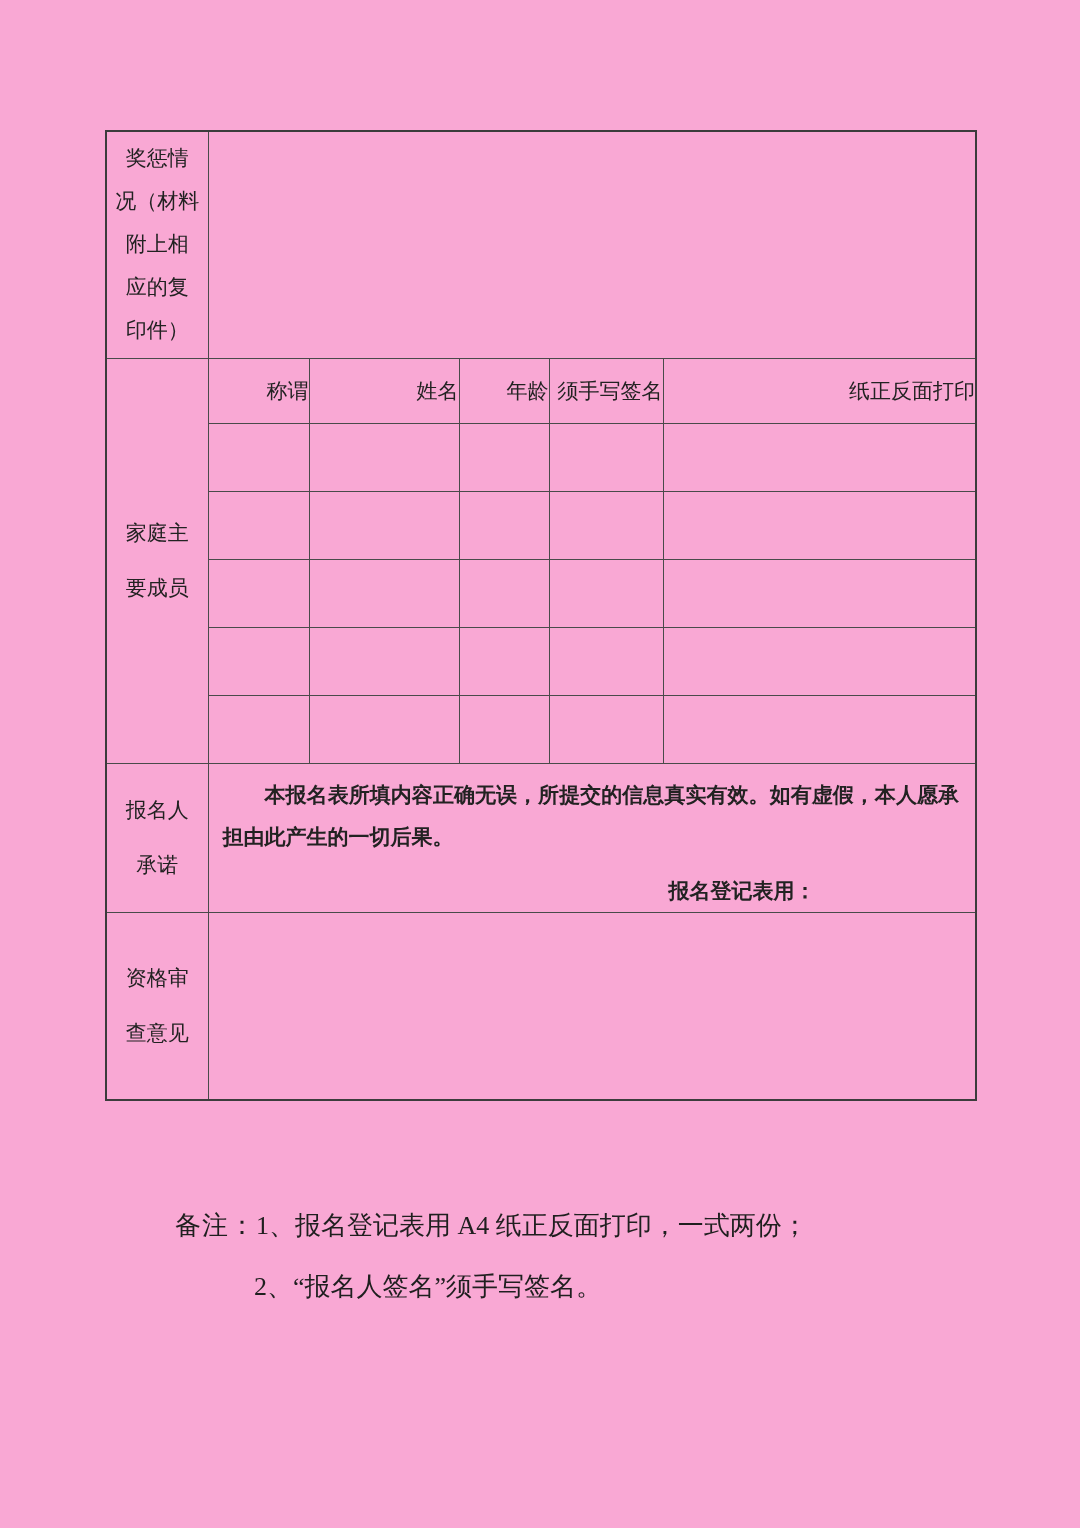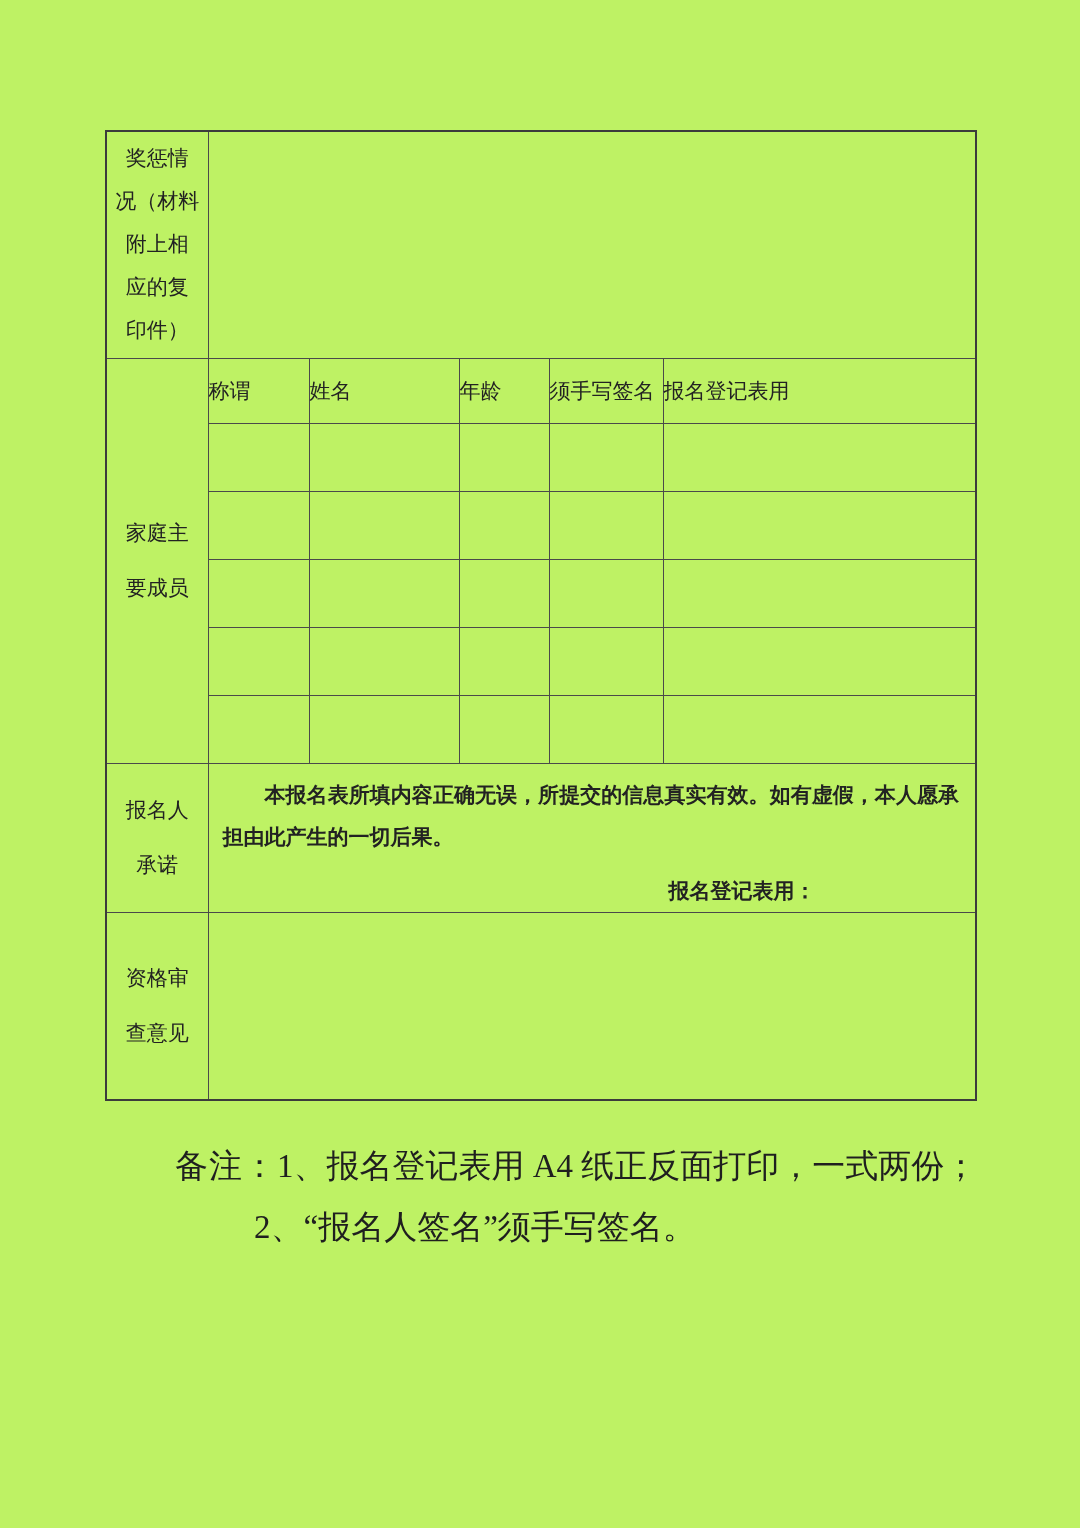--- a/index.html
+++ b/index.html
@@ -4,21 +4,21 @@
 <style>
   html, body {
     margin: 0;
     padding: 0;
     background: #ffffff;
   }
   .page {
     position: relative;
     width: 1080px;
     height: 1528px;
-    background: #bef264;
+    background: #f9a8d4;
     font-family: "Liberation Serif", "DejaVu Serif", serif;
     color: #222222;
     overflow: hidden;
   }
   table.form {
     position: absolute;
     left: 105px;
     top: 130px;
     width: 870px;
     border-collapse: collapse;
@@ -35,39 +35,39 @@
   tr.rewards-row      { height: 227px; }
   tr.family-header-row{ height: 65px;  }
   tr.family-data-row  { height: 68px;  }
   tr.pledge-row       { height: 144px; padding-left: 20px; }
   tr.review-row       { height: 188px; }
 
   .label-cell { text-align: center; }
   .vlabel span { display: block; line-height: 2.6; }
   .vlabel.tight span { line-height: 2.05; }
 
-  .col-header { text-align: left; }
+  .col-header { text-align: right; }
 
   .pledge-cell { vertical-align: top; font-weight: bold; }
   .pledge-text {
     margin: 10px 16px 0 14px;
     text-indent: 2em;
     line-height: 2.0;
     text-align: justify;
   }
   .signature-line {
     margin: 12px 0 0 60%;
     line-height: 2.0;
   }
 
   .notes {
     position: absolute;
     left: 175px;
-    top: 1148px;
-    font-size: 33px;
+    top: 1208px;
+    font-size: 26px;
     color: #1f1f1f;
   }
   .note-line {
     line-height: 36px;
     margin-bottom: 25px;
     white-space: nowrap;
   }
   .note-line.hang { padding-left: 79px; }
   .note-prefix { letter-spacing: 1px; }
 </style>
@@ -104,21 +104,21 @@
       <td class="label-cell" rowspan="6">
         <div class="vlabel">
           <span>家庭主</span>
           <span>要成员</span>
         </div>
       </td>
       <td class="col-header">称谓</td>
       <td class="col-header">姓名</td>
       <td class="col-header">年龄</td>
       <td class="col-header">须手写签名</td>
-      <td class="col-header">报名登记表用</td>
+      <td class="col-header">纸正反面打印</td>
     </tr>
 
     <tr class="family-data-row">
       <td></td>
       <td></td>
       <td></td>
       <td></td>
       <td></td>
     </tr>
     <tr class="family-data-row">

